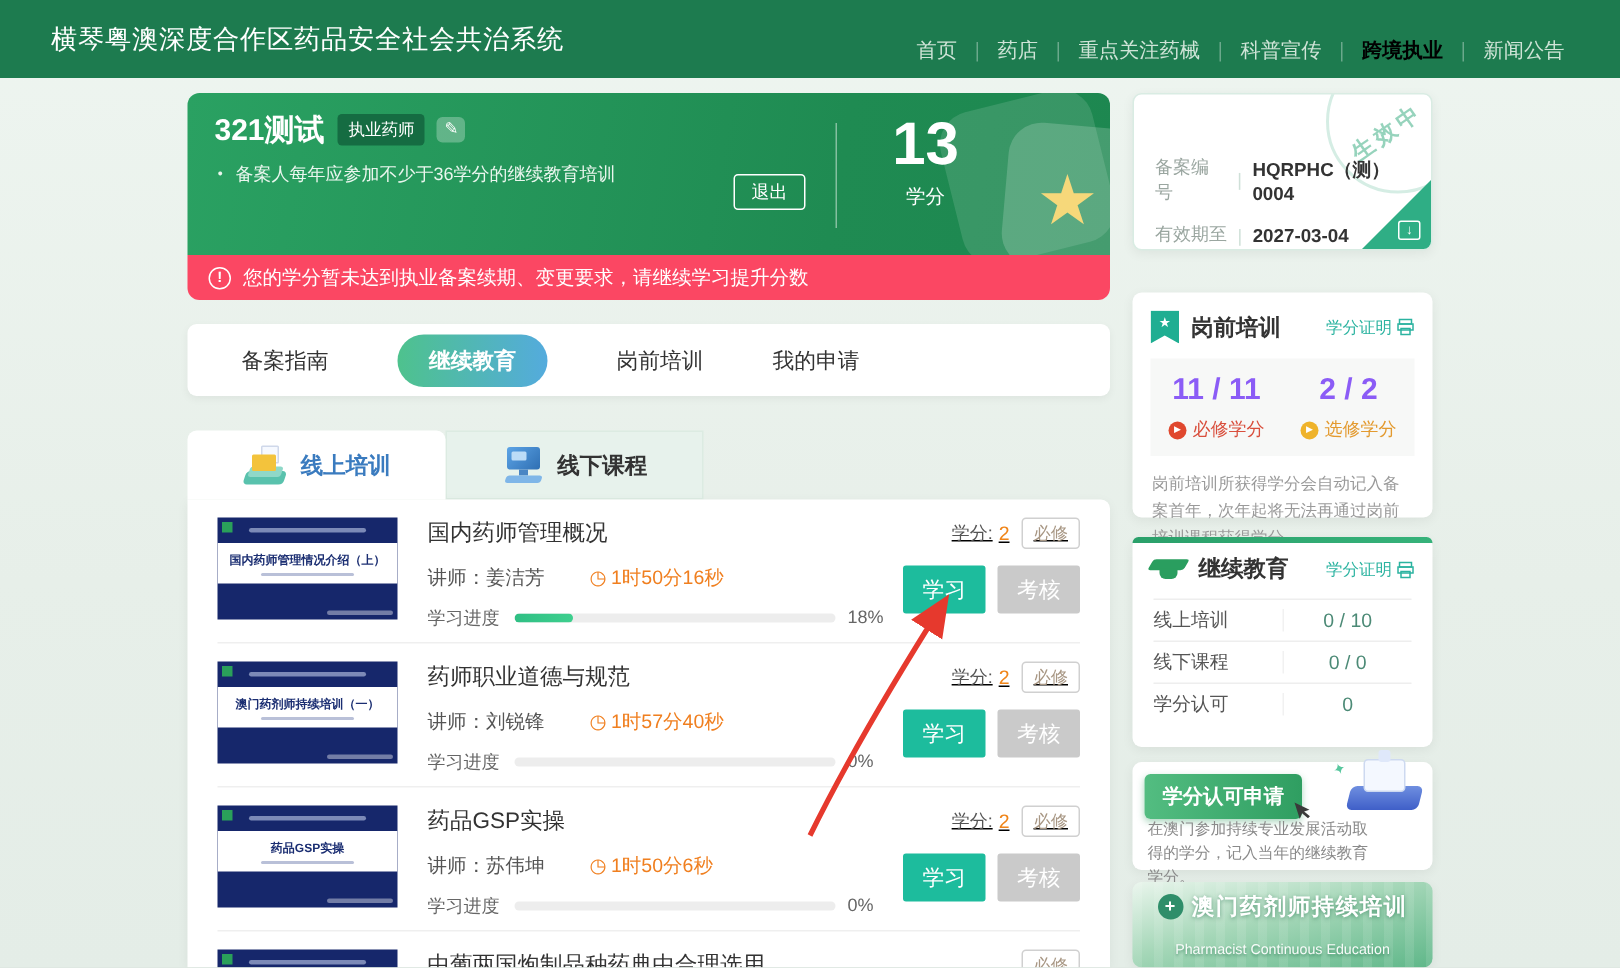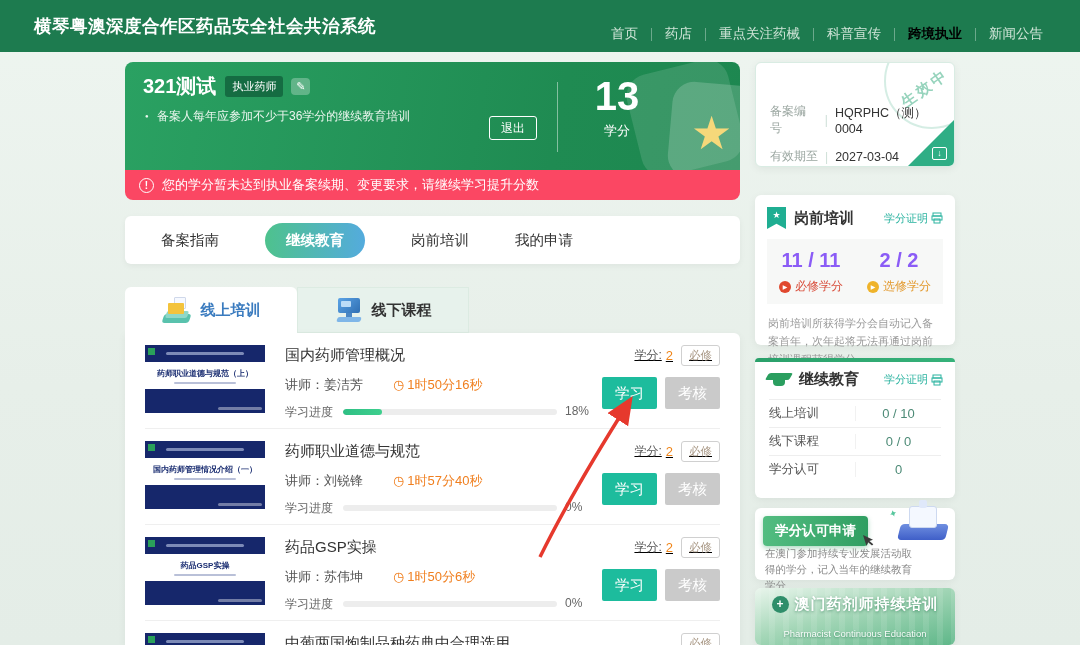--- a/index.html
+++ b/index.html
@@ -3,21 +3,21 @@
 <meta charset="utf-8">
 <style>
   * { margin:0; padding:0; box-sizing:border-box; }
   body { font-family:"Liberation Sans","DejaVu Sans",sans-serif; background:#dde6e0; }
   #stage { position:relative; width:1080px; height:645px; overflow:hidden;
            background:linear-gradient(180deg,#eef5f0 0%,#e7efe9 60%,#e4ede7 100%); }
 
   
   .header { position:absolute; left:0; top:0; width:1080px; height:52px;
             background:#1d7b4f; display:flex; align-items:center; }
-  .hdr-title { color:#fff; font-size:17.5px; font-weight:bold; margin-left:34px; letter-spacing:.5px; }
+  .hdr-title { color:#fff; font-size:17.5px; font-weight:normal; margin-left:34px; letter-spacing:.5px; }
   .hdr-nav { margin-left:auto; margin-right:24px; display:flex; align-items:center; margin-top:16px; }
   .hdr-nav a { color:#cfe4d7; font-size:13.5px; text-decoration:none; padding:0 13px; cursor:pointer; }
   .hdr-nav a.active { color:#000000; font-weight:bold; }
   .hdr-sep { width:1px; height:13px; background:rgba(255,255,255,.35); }
 
   
   .profile { position:absolute; left:125px; top:62px; width:615px; height:108px;
              background:linear-gradient(100deg,#2aa162 0%,#1f8b52 70%,#1d8750 100%);
              border-radius:8px 8px 0 0; overflow:hidden; color:#fff; }
   .p-namerow { position:absolute; left:18px; top:11px; display:flex; align-items:center; }
@@ -107,21 +107,21 @@
   .cert { top:62px; height:105px; border:1px solid #d9ece3; overflow:hidden; }
   .cert-tag { position:absolute; left:0; top:0; background:linear-gradient(90deg,#2fae85,#4cc39b);
               color:#fff; font-size:13px; padding:5px 14px; border-radius:6px 0 12px 0; }
   .cert-stamp { position:absolute; right:2px; top:16px; transform:rotate(-35deg); color:rgba(63,175,133,.55);
                 font-size:15px; font-weight:bold; letter-spacing:3px; }
   .cert-ring { position:absolute; right:-26px; top:-30px; width:96px; height:96px; border:2px solid rgba(63,175,133,.22); border-radius:50%; }
   .cert-rows { position:absolute; left:14px; top:40px; }
   .cert-row { font-size:12px; margin-bottom:11px; display:flex; align-items:center; }
   .cert-row .l { color:#9aa6a0; }
   .cert-row .s { color:#cfe0d8; margin:0 7px; }
-  .cert-row .v { color:#333; font-weight:normal; font-size:12.5px; }
+  .cert-row .v { color:#333; font-weight:bold; font-size:12.5px; }
   .cert-corner { position:absolute; right:0; bottom:0; width:0; height:0;
                  border-left:46px solid transparent; border-bottom:46px solid #2fae85; }
   .cert-dl { position:absolute; right:7px; bottom:6px; width:15px; height:13px; border:1.5px solid #fff;
              border-radius:2px; color:#fff; font-size:9px; text-align:center; line-height:11px; cursor:pointer; }
   
   .pre { top:195px; height:150px; }
   .s-head { display:flex; align-items:center; padding:12px 12px 8px; }
   .bk-icon { width:19px; height:22px; background:#1fae92; clip-path:polygon(0 0,100% 0,100% 100%,50% 76%,0 100%);
              color:#fff; font-size:9px; text-align:center; line-height:16px; }
   .s-title { font-size:15px; font-weight:bold; color:#333; margin-left:8px; }
@@ -247,21 +247,21 @@
 
   <div class="panel">
 
     <div class="crow">
       <div class="thumb">
         <span class="chip"></span>
         <div class="t-top">
             <i></i>
           </div>
         <div class="t-mid">
-            <span>药师职业道德与规范（上）</span>
+            <span>国内药师管理情况介绍（上）</span>
             <i></i>
           </div>
         <div class="t-bot">
             <i></i>
           </div>
       </div>
       <div class="c-title">国内药师管理概况</div>
       <div class="c-teacher">讲师：姜洁芳</div>
       <div class="c-dur"><span class="clk">◷</span><span>1时50分16秒</span></div>
       <div class="c-plabel">学习进度</div>
@@ -280,21 +280,21 @@
       </div>
     </div>
 
     <div class="crow">
       <div class="thumb">
         <span class="chip"></span>
         <div class="t-top">
             <i></i>
           </div>
         <div class="t-mid">
-            <span>国内药师管理情况介绍（一）</span>
+            <span>澳门药剂师持续培训（一）</span>
             <i></i>
           </div>
         <div class="t-bot">
             <i></i>
           </div>
       </div>
       <div class="c-title">药师职业道德与规范</div>
       <div class="c-teacher">讲师：刘锐锋</div>
       <div class="c-dur"><span class="clk">◷</span><span>1时57分40秒</span></div>
       <div class="c-plabel">学习进度</div>

